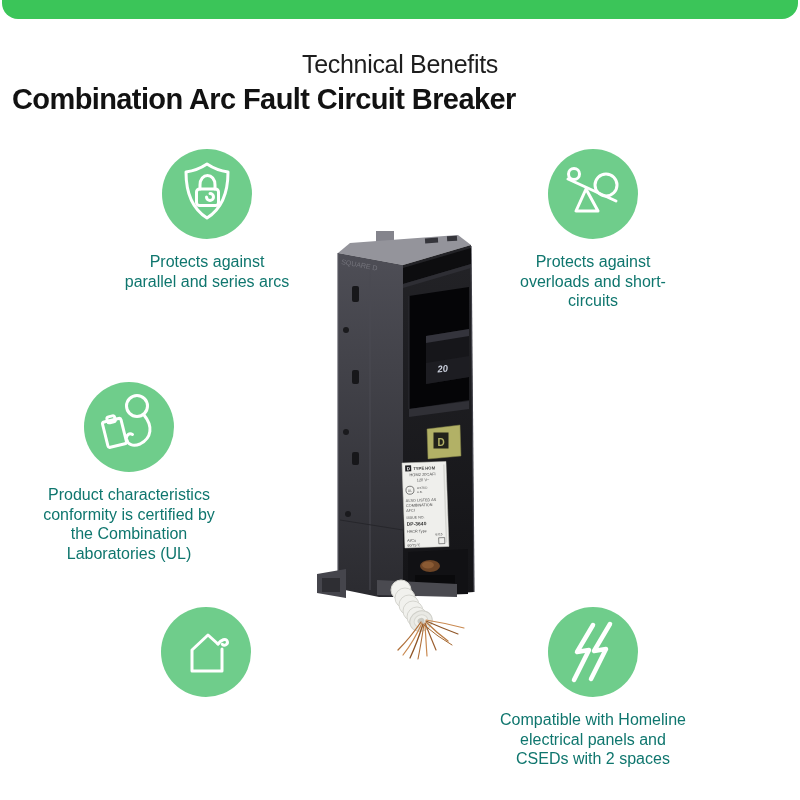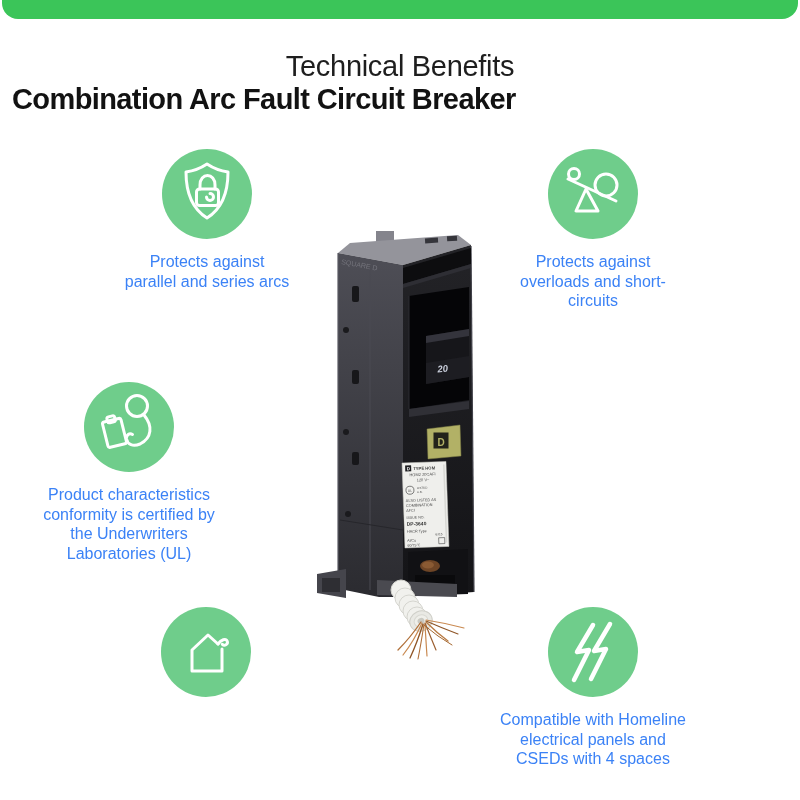--- a/index.html
+++ b/index.html
@@ -1,29 +1,29 @@
 <!DOCTYPE html>
 <html><head>
 <meta charset="utf-8">
 <style>
   html,body{margin:0;padding:0;background:#ffffff;}
   .canvas{position:relative;width:800px;height:800px;background:#ffffff;overflow:hidden;
           font-family:"Liberation Sans", sans-serif;color:#242424;}
   .topbar{position:absolute;left:2px;right:2px;top:-15px;height:34px;
           background:#3bc559;border-radius:16px;}
   .subtitle{position:absolute;top:50px;left:0;width:800px;text-align:center;
-            font-size:29px;font-weight:400;color:#1e1e1e;letter-spacing:-0.3px;}
+            font-size:25px;font-weight:400;color:#1e1e1e;letter-spacing:-0.3px;}
   .maintitle{position:absolute;top:83px;left:0;width:800px;
              font-size:29px;font-weight:700;color:#121212;letter-spacing:-0.6px;padding-left:12px;}
   .feature{position:absolute;display:flex;flex-direction:column;align-items:center;}
   .badge{width:90px;height:90px;border-radius:50%;background:#6fcd8b;
          display:flex;align-items:center;justify-content:center;flex:0 0 auto;}
   .badge svg{display:block;}
   .ftext{margin-top:13px;font-size:16px;line-height:19.5px;text-align:center;
-         color:#3b82f6;white-space:pre-line;}
+         color:#0f766e;white-space:pre-line;}
   .f-tl{left:77px;top:149px;width:260px;}
   .f-tr{left:463px;top:149px;width:260px;}
   .f-ml{left:9px;top:382px;width:240px;}
   .f-mr{left:547px;top:382px;width:240px;}
   .f-bl{left:76px;top:607px;width:260px;}
   .f-br{left:463px;top:607px;width:260px;}
   .breaker{position:absolute;left:300px;top:228px;width:190px;height:472px;}
 </style>
 </head>
 <body>
@@ -74,21 +74,21 @@
           <g transform="rotate(-14 30 51)">
             <rect x="21" y="38" width="19" height="26" rx="2"></rect>
             <rect x="26.5" y="34" width="8" height="6" rx="2"></rect>
           </g>
           <path d="M60 33 C69 44 68 56 56 62 C49 65 43.5 62.5 42.5 57 C42 53 45.5 50.5 48.5 52.5"></path>
         </g>
       </svg>
     </div>
     <div class="ftext">Product characteristics
 conformity is certified by
-the Underwriters
+the Combination
 Laboratories (UL)</div>
   </div>
 
 
   <div class="feature f-bl">
     <div class="badge">
       <svg width="90" height="90" viewBox="0 0 90 90">
         <g fill="none" stroke="#ffffff" stroke-width="3" stroke-linecap="round" stroke-linejoin="round">
           <path d="M61 42 V64 H31 V43 L47 28 L57 37"></path>
           <path d="M57 37 C60 33 65 30.5 66.3 34.5 C67.2 37.5 63.5 39.2 61.3 37.3"></path>
@@ -101,21 +101,21 @@
     <div class="badge">
       <svg width="90" height="90" viewBox="0 0 90 90">
         <g fill="none" stroke="#ffffff" stroke-width="4.5" stroke-linecap="round" stroke-linejoin="round">
           <path d="M45 18 L29 45 L41 43 L26 73"></path>
           <path d="M62 17 L46 44 L58 42 L43 72"></path>
         </g>
       </svg>
     </div>
     <div class="ftext">Compatible with Homeline
 electrical panels and
-CSEDs with 4 spaces</div>
+CSEDs with 2 spaces</div>
   </div>
 
   <svg class="breaker" viewBox="300 228 190 472">
     <defs>
       <linearGradient id="sideGrad" x1="0" y1="0" x2="0" y2="1">
         <stop offset="0" stop-color="#4e4e56"></stop>
           <stop offset="1" stop-color="#2b2b30"></stop>
       </linearGradient>
       <linearGradient id="frontGrad" x1="0" y1="0" x2="0" y2="1">
         <stop offset="0" stop-color="#232327"></stop>

